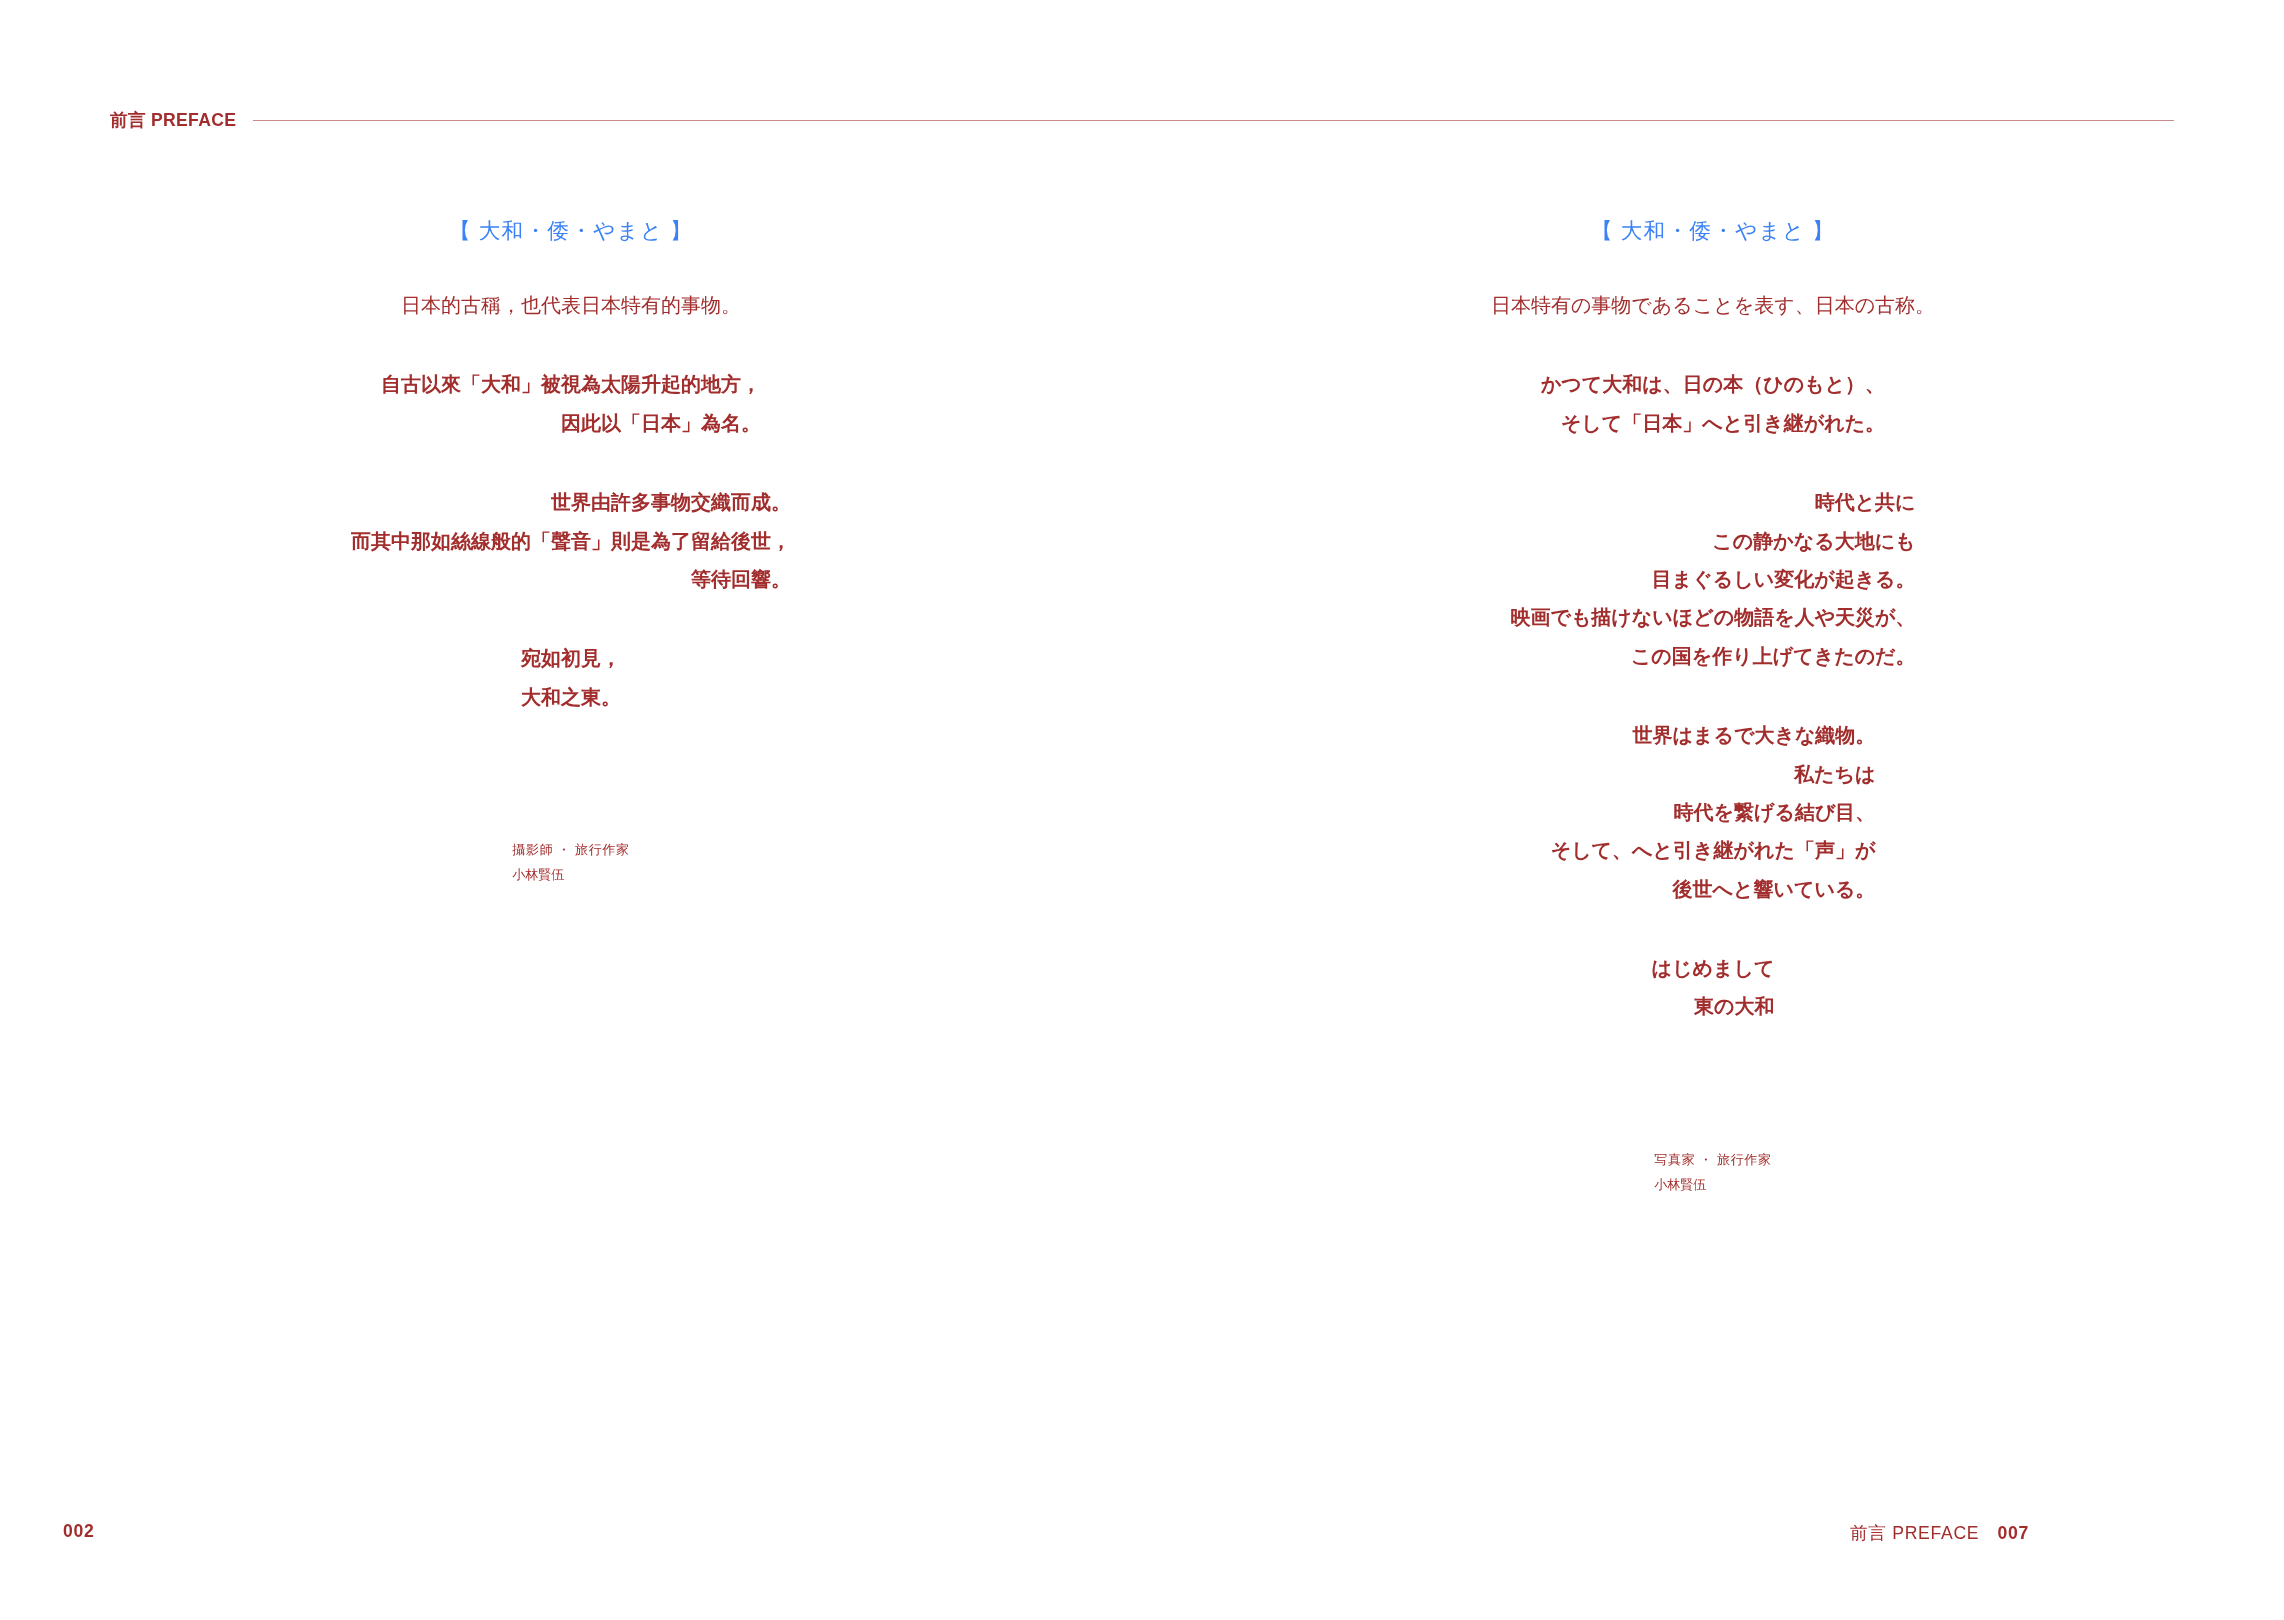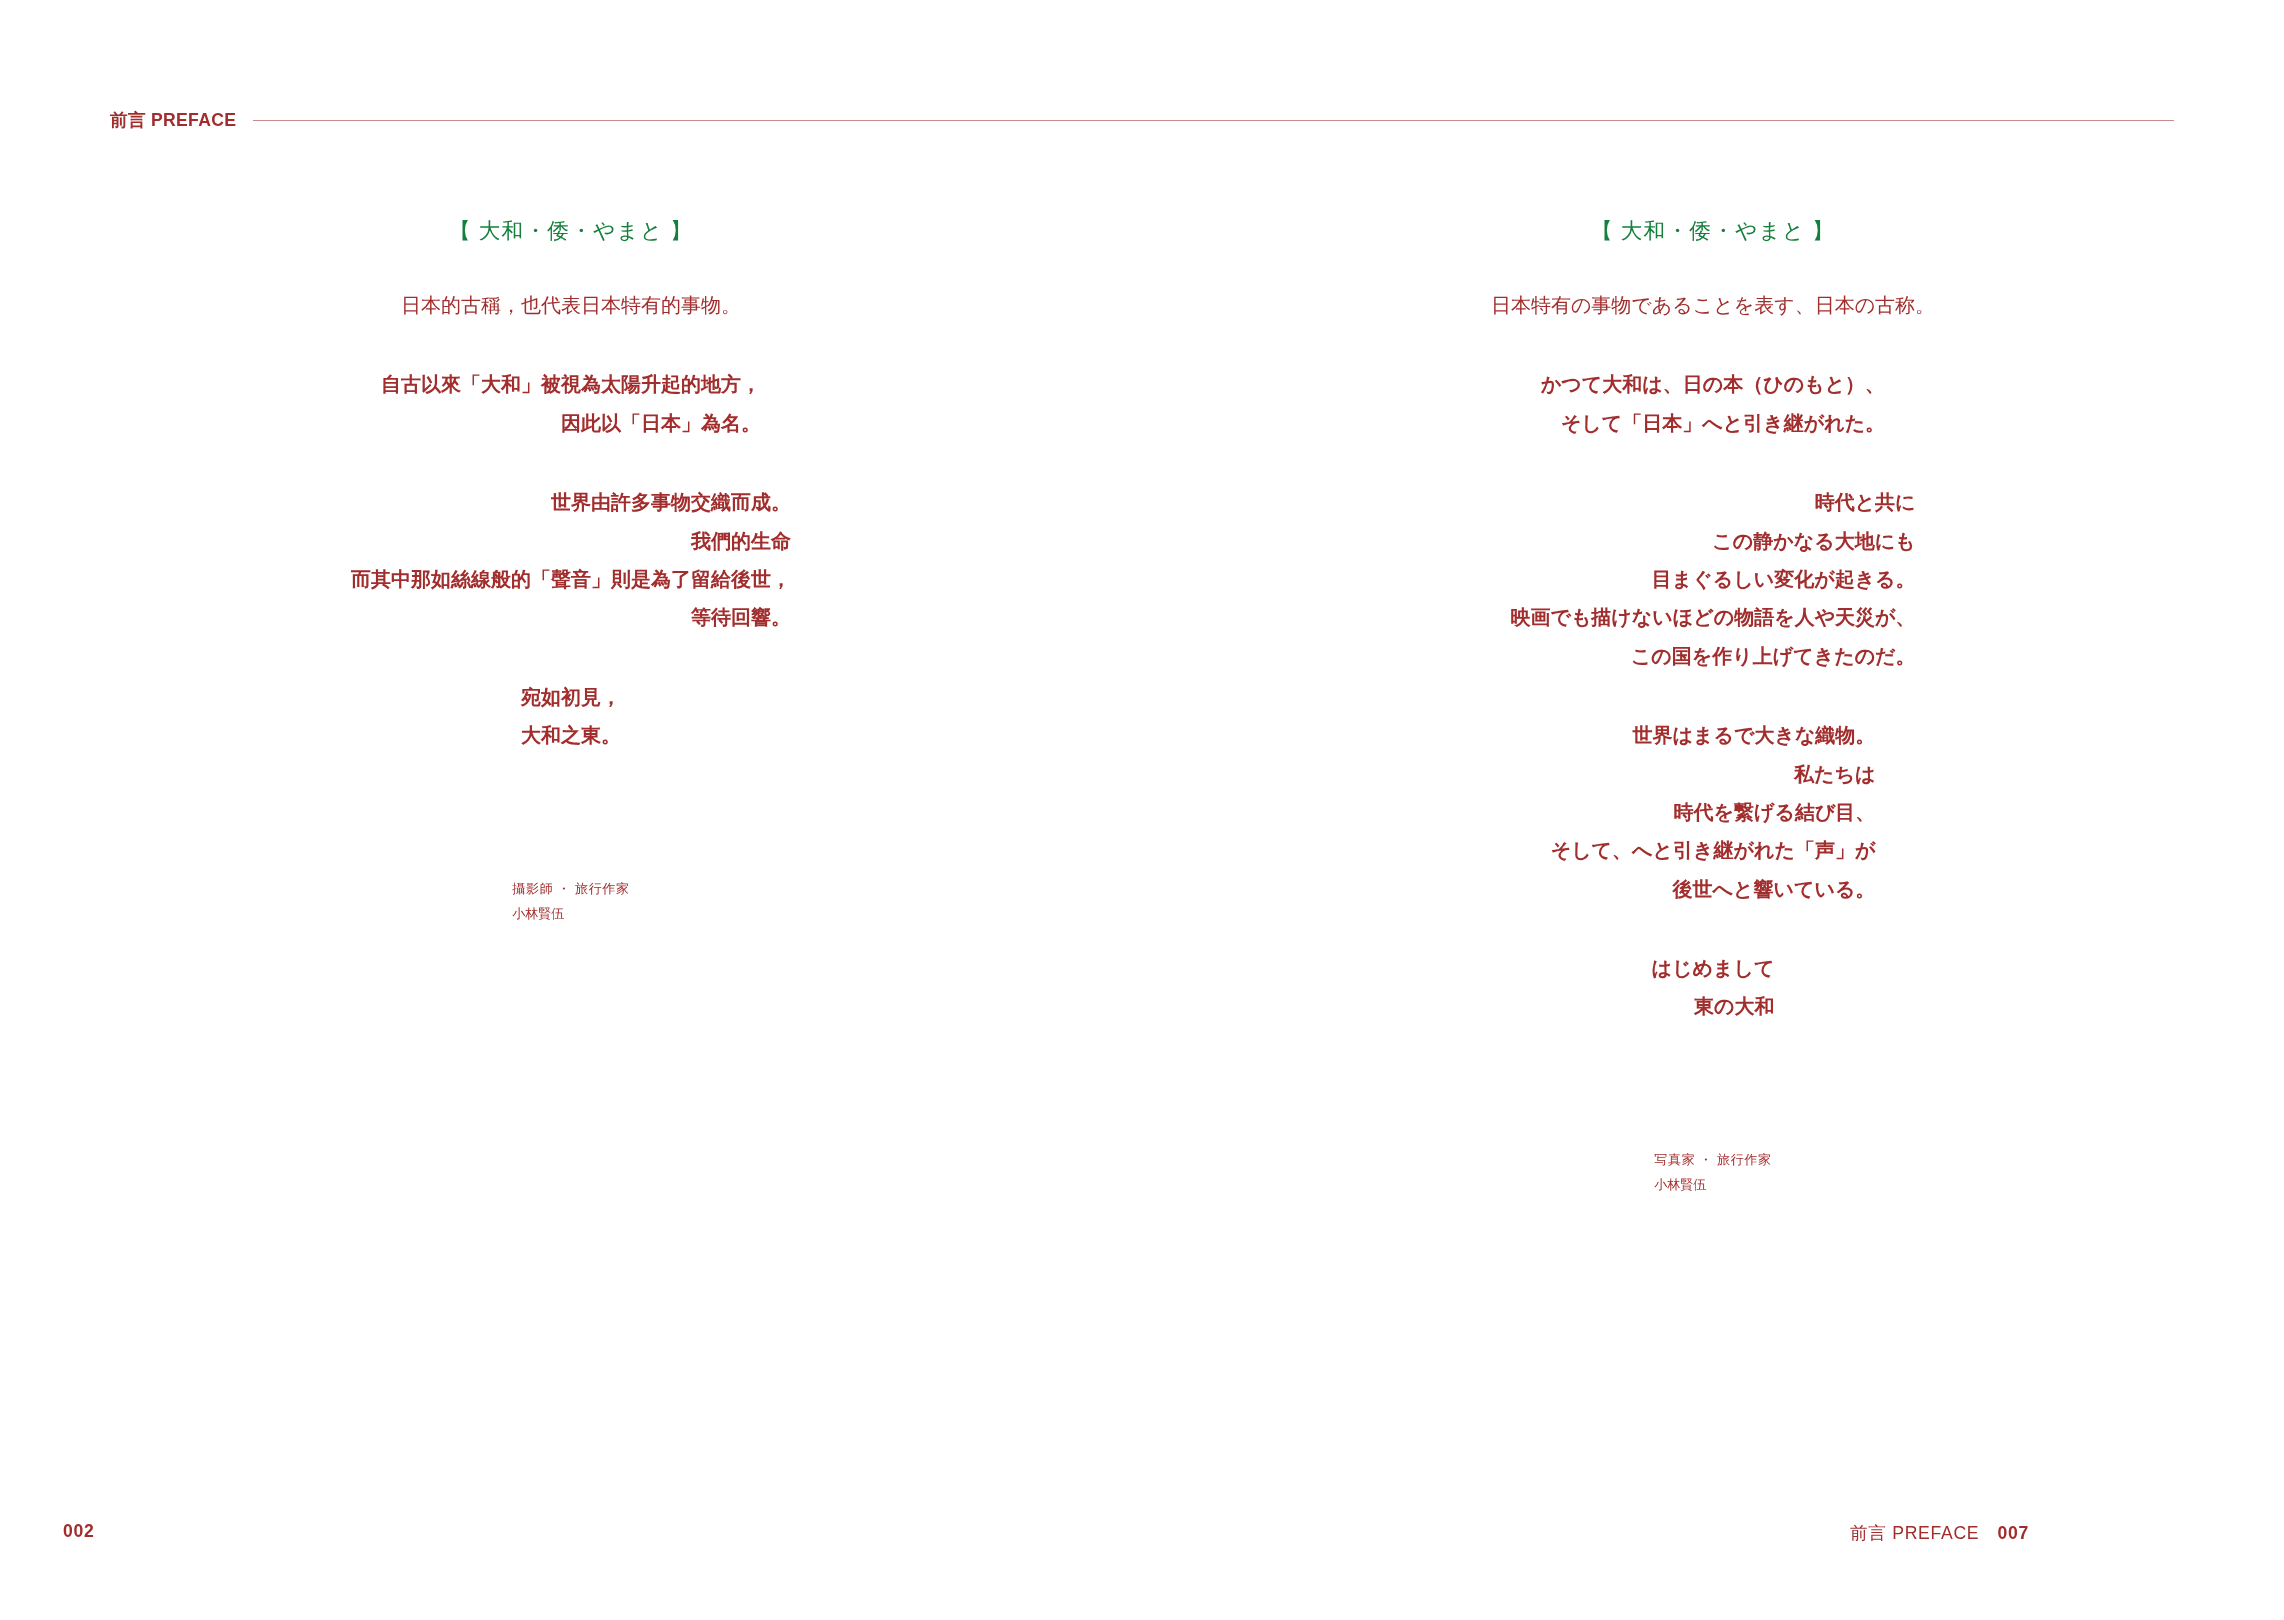--- a/index.html
+++ b/index.html
@@ -63,21 +63,21 @@
     line-height: 1.0;
   }
   .block + .block {
     margin-top: 0;
     font-weight: bold;
   }
 
   .heading {
     font-size: 21.6px;
     letter-spacing: 1.3px;
-    color: #15803d;
+    color: #3b82f6;
     margin-bottom: 41px;
     white-space: nowrap;
   }
   .para {
     font-size: 20px;
     color: #a22d2d;
     margin-bottom: 41px;
   }
   .para .line {
     display: block;
@@ -159,21 +159,20 @@
     </div>
 
     <div class="block para">
       <span class="line">自古以來「大和」被視為太陽升起的地方，</span>
       <span class="line">因此以「日本」為名。</span>
     </div>
 
 
     <div class="block para">
       <span class="line">世界由許多事物交織而成。</span>
-      <span class="line">我們的生命</span>
       <span class="line">而其中那如絲線般的「聲音」則是為了留給後世，</span>
       <span class="line">等待回響。</span>
     </div>
 
     <div class="block para">
       <span class="line">宛如初見，</span>
       <span class="line">大和之東。</span>
     </div>
 
     <div class="signature">

